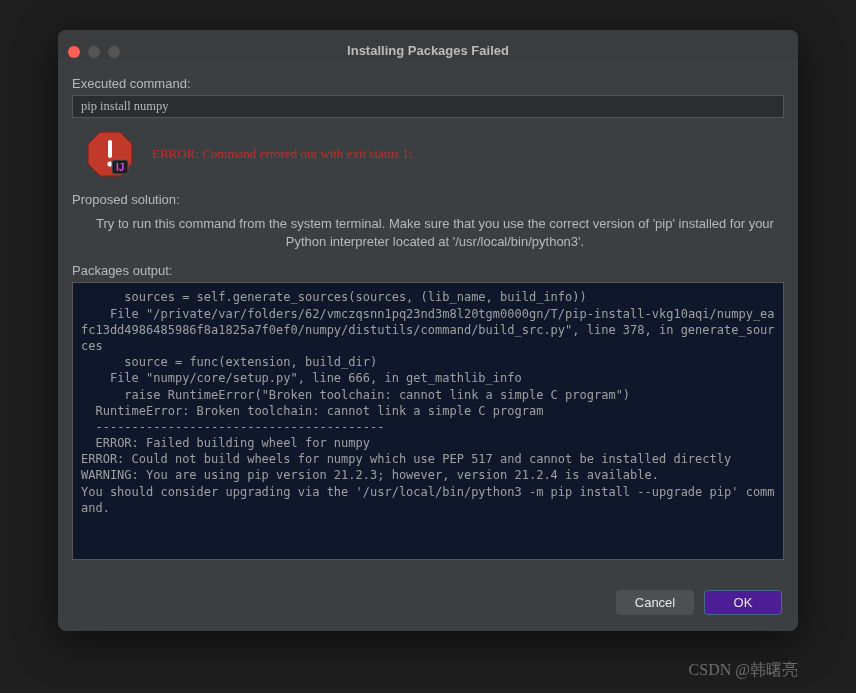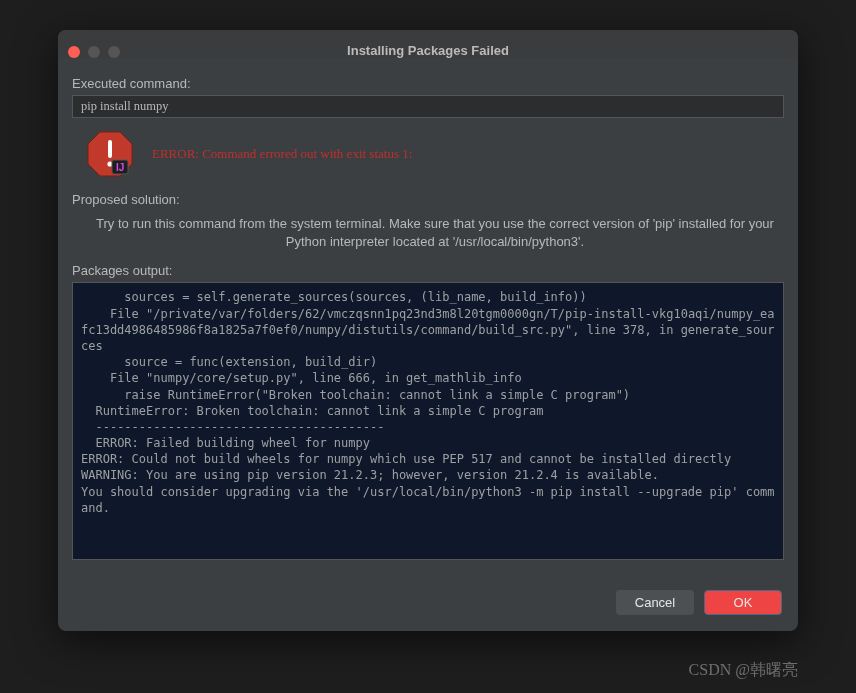--- a/index.html
+++ b/index.html
@@ -117,21 +117,21 @@
     border-radius: 4px;
     border: none;
     cursor: pointer;
     text-align: center;
     color: #e6e6e6;
   }
   .btn.cancel {
     background: #4c5052;
   }
   .btn.ok {
-    background: #ef4444;
+    background: #4c1d95;
     border: 1px solid #4a688a;
   }
   .watermark {
     position: absolute;
     right: 58px;
     bottom: 12px;
     color: #b0b0b0;
     font-size: 16px;
     opacity: 0.55;
     font-family: Liberation Serif, serif;

